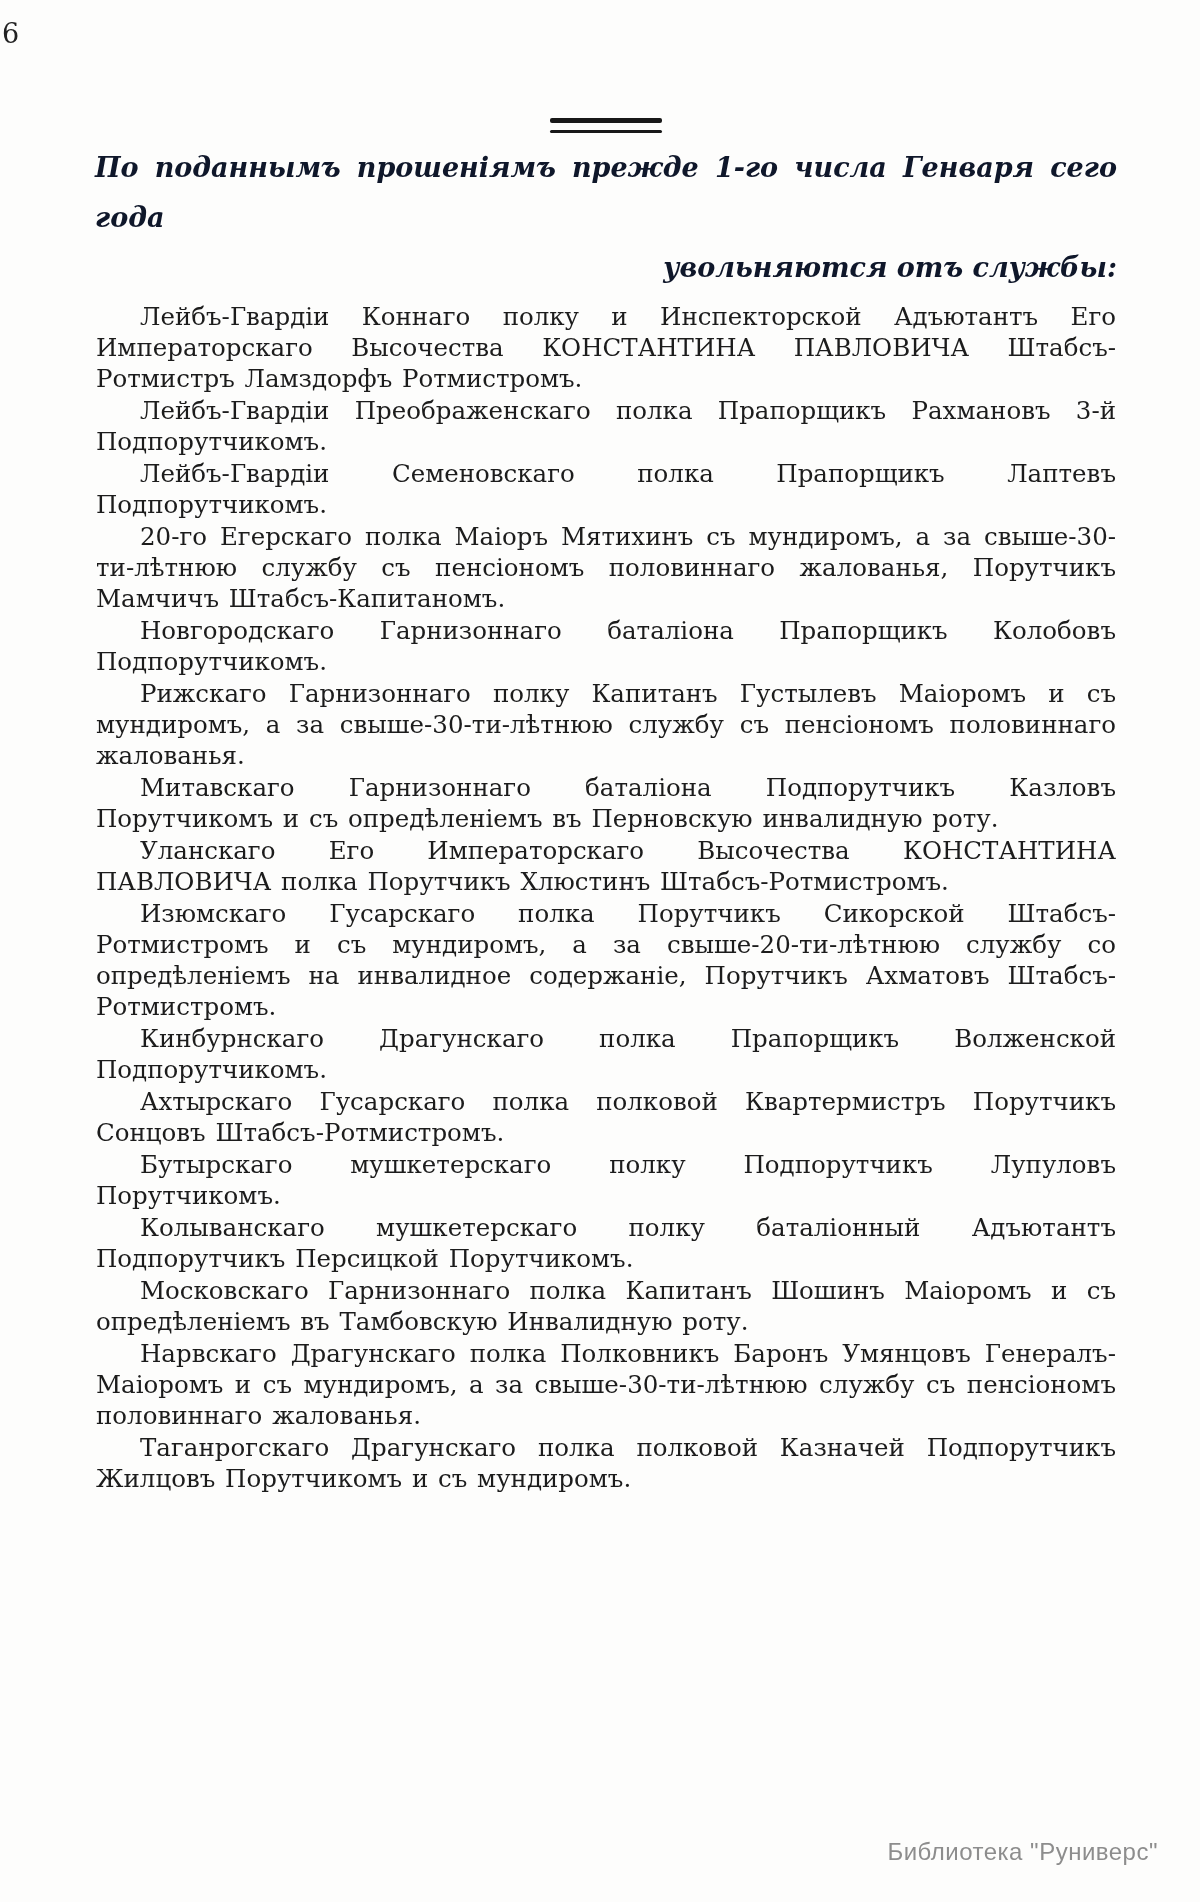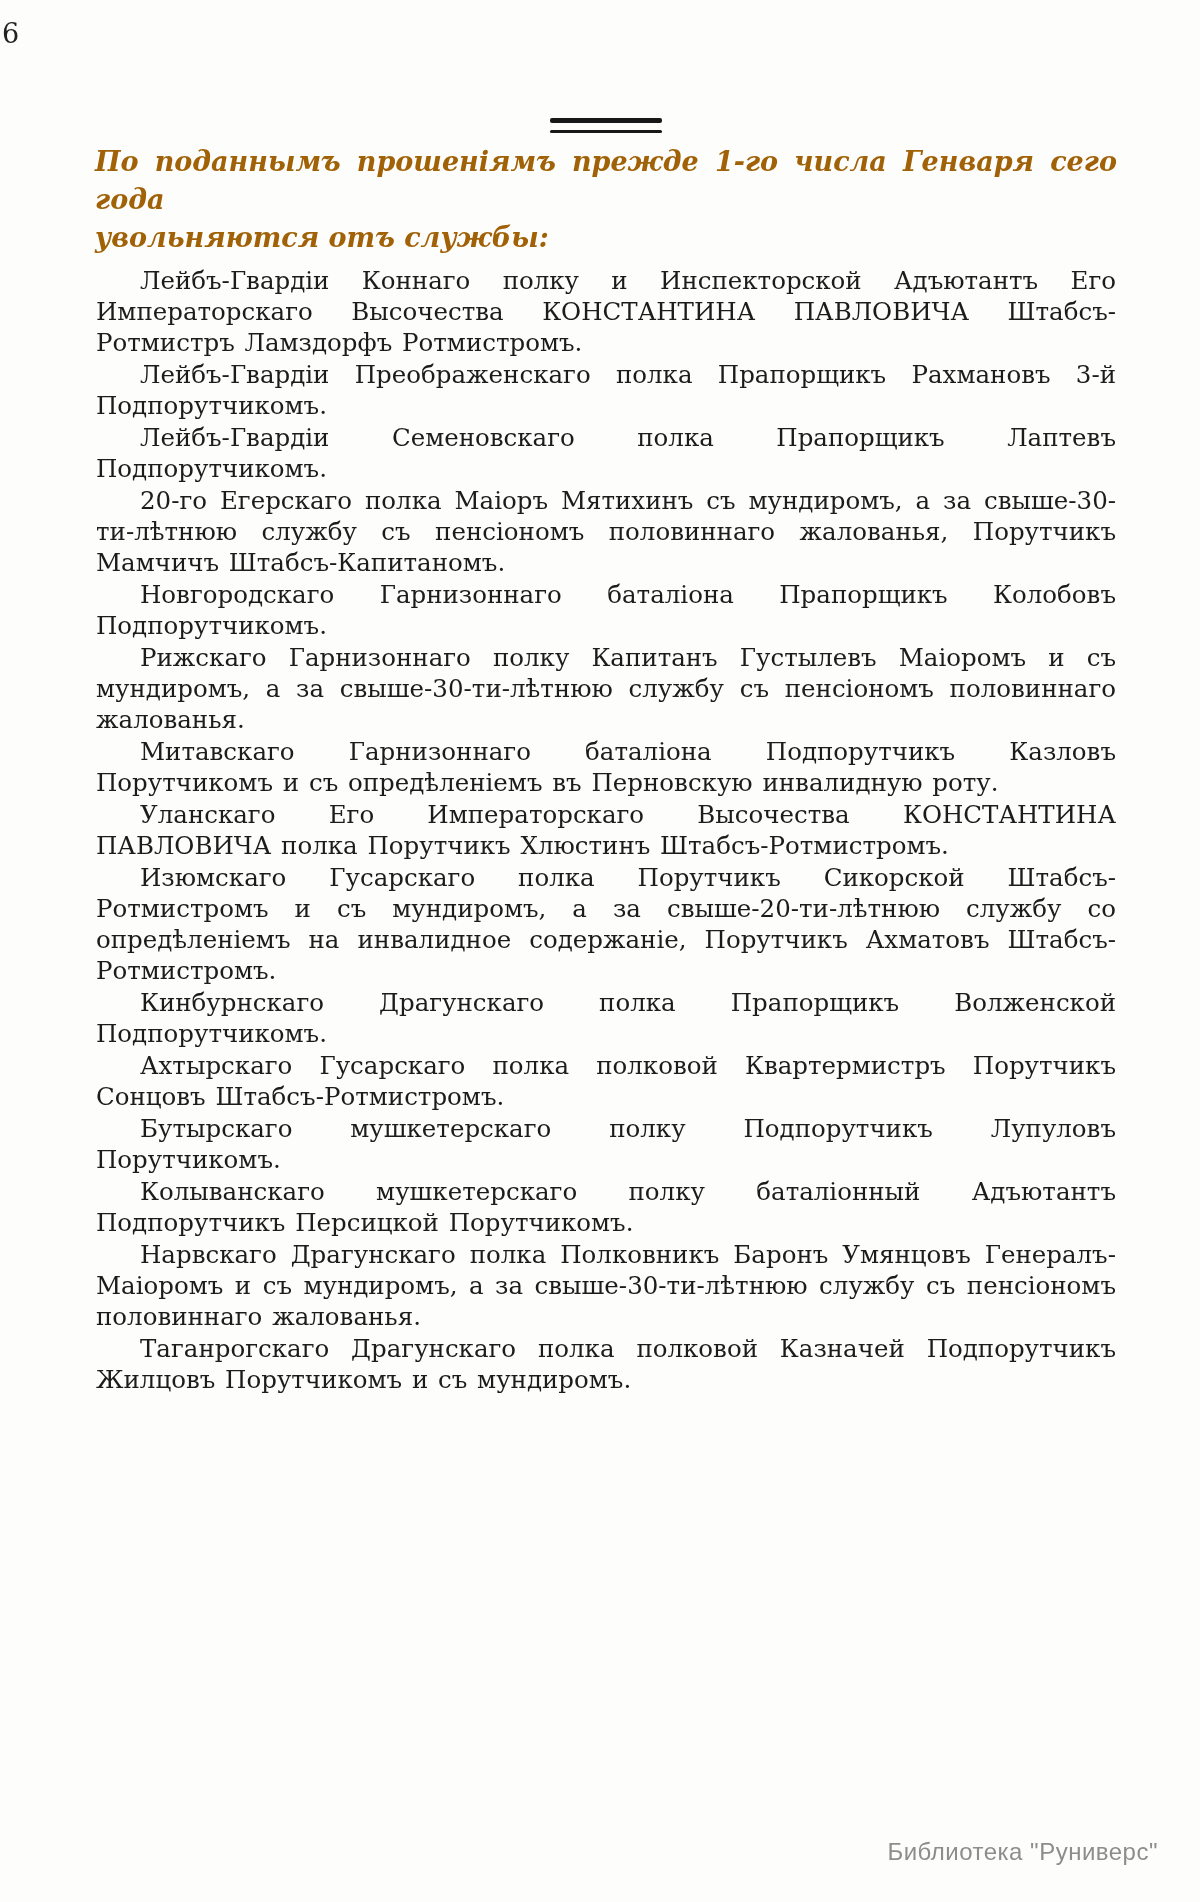--- a/index.html
+++ b/index.html
@@ -44,29 +44,29 @@
     height: 3px;
     background: #181818;
     margin-top: 7px;
     border-radius: 2px;
   }
   .heading {
     margin-top: 10px;
     font-style: italic;
     font-weight: bold;
     font-size: 27px;
-    line-height: 38px;
-    color: #a16207;
+    line-height: 50px;
+    color: #0f172a;
   }
   .heading-line1 {
     text-align: justify;
     text-align-last: justify;
   }
   .heading-line2 {
-    text-align: left;
+    text-align: right;
   }
   .body-text {
     margin-top: 8px;
     font-size: 24.5px;
     line-height: 31px;
     text-align: justify;
     word-spacing: 2px;
   }
   .body-text p.para {
     margin: 1px;
@@ -108,20 +108,21 @@
         <p class="para">20-го Егерскаго полка Маіоръ Мятихинъ съ мундиромъ, а за свыше-30-ти-лѣтнюю службу съ пенсіономъ половиннаго жалованья, Порутчикъ Мамчичъ Штабсъ-Капитаномъ.</p>
         <p class="para">Новгородскаго Гарнизоннаго баталіона Прапорщикъ Колобовъ Подпорутчикомъ.</p>
         <p class="para">Рижскаго Гарнизоннаго полку Капитанъ Густылевъ Маіоромъ и съ мундиромъ, а за свыше-30-ти-лѣтнюю службу съ пенсіономъ половиннаго жалованья.</p>
         <p class="para">Митавскаго Гарнизоннаго баталіона Подпорутчикъ Казловъ Порутчикомъ и съ опредѣленіемъ въ Перновскую инвалидную роту.</p>
         <p class="para">Уланскаго Его Императорскаго Высочества КОНСТАНТИНА ПАВЛОВИЧА полка Порутчикъ Хлюстинъ Штабсъ-Ротмистромъ.</p>
         <p class="para">Изюмскаго Гусарскаго полка Порутчикъ Сикорской Штабсъ-Ротмистромъ и съ мундиромъ, а за свыше-20-ти-лѣтнюю службу со опредѣленіемъ на инвалидное содержаніе, Порутчикъ Ахматовъ Штабсъ-Ротмистромъ.</p>
         <p class="para">Кинбурнскаго Драгунскаго полка Прапорщикъ Волженской Подпорутчикомъ.</p>
         <p class="para">Ахтырскаго Гусарскаго полка полковой Квартермистръ Порутчикъ Сонцовъ Штабсъ-Ротмистромъ.</p>
         <p class="para">Бутырскаго мушкетерскаго полку Подпорутчикъ Лупуловъ Порутчикомъ.</p>
         <p class="para">Колыванскаго мушкетерскаго полку баталіонный Адъютантъ Подпорутчикъ Персицкой Порутчикомъ.</p>
+        <p class="para">Московскаго Гарнизоннаго полка Капитанъ Шошинъ Маіоромъ и съ опредѣленіемъ въ Тамбовскую Инвалидную роту.</p>
         <p class="para">Нарвскаго Драгунскаго полка Полковникъ Баронъ Умянцовъ Генералъ-Маіоромъ и съ мундиромъ, а за свыше-30-ти-лѣтнюю службу съ пенсіономъ половиннаго жалованья.</p>
         <p class="para">Таганрогскаго Драгунскаго полка полковой Казначей Подпорутчикъ Жилцовъ Порутчикомъ и съ мундиромъ.</p>
       </div>
 
   </div>
 
   <div class="watermark">Библиотека "Руниверс"</div>
 
 </div>
 

